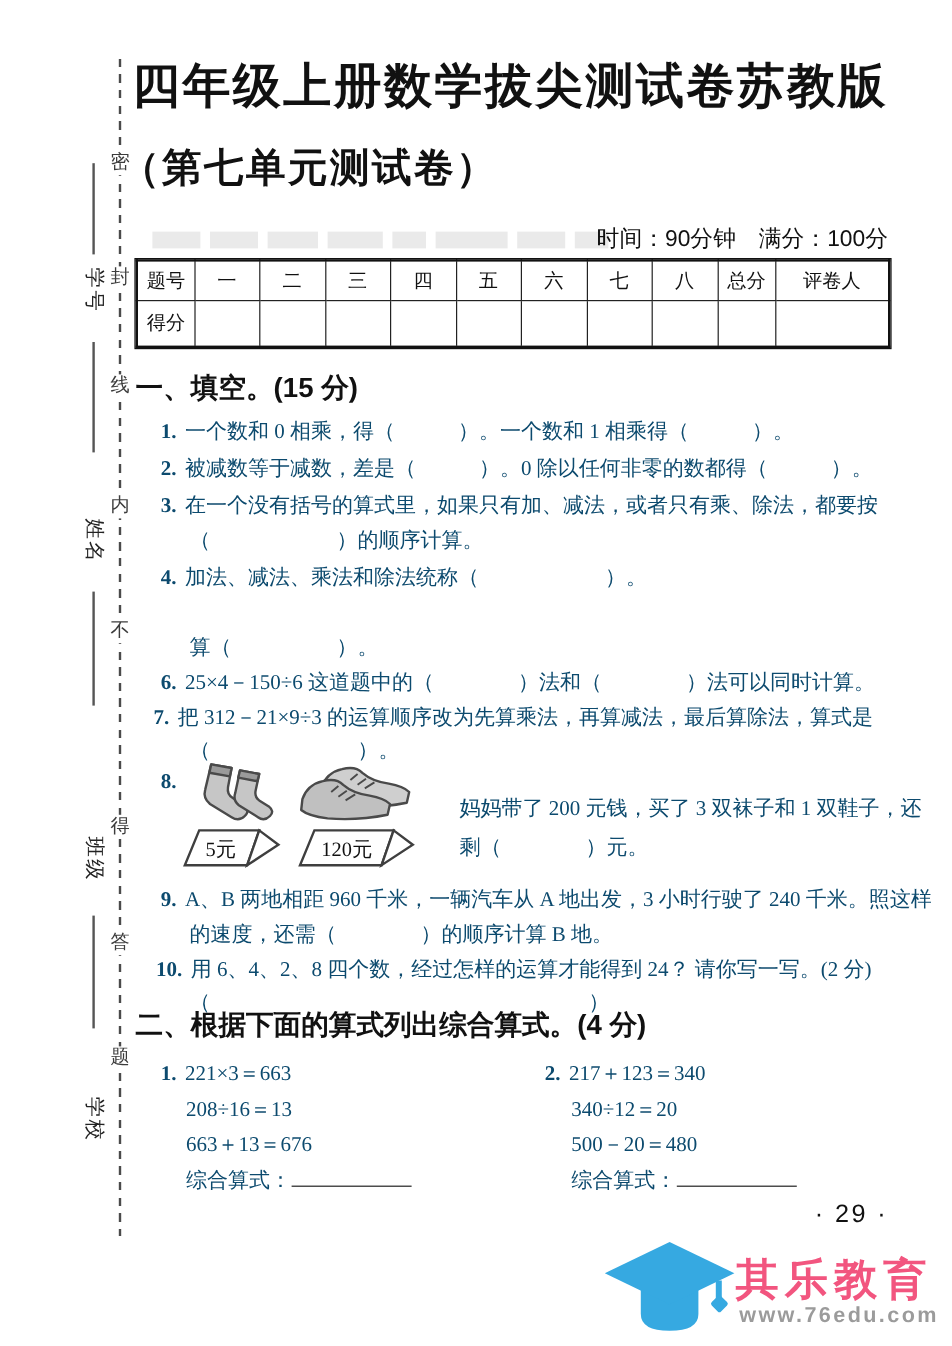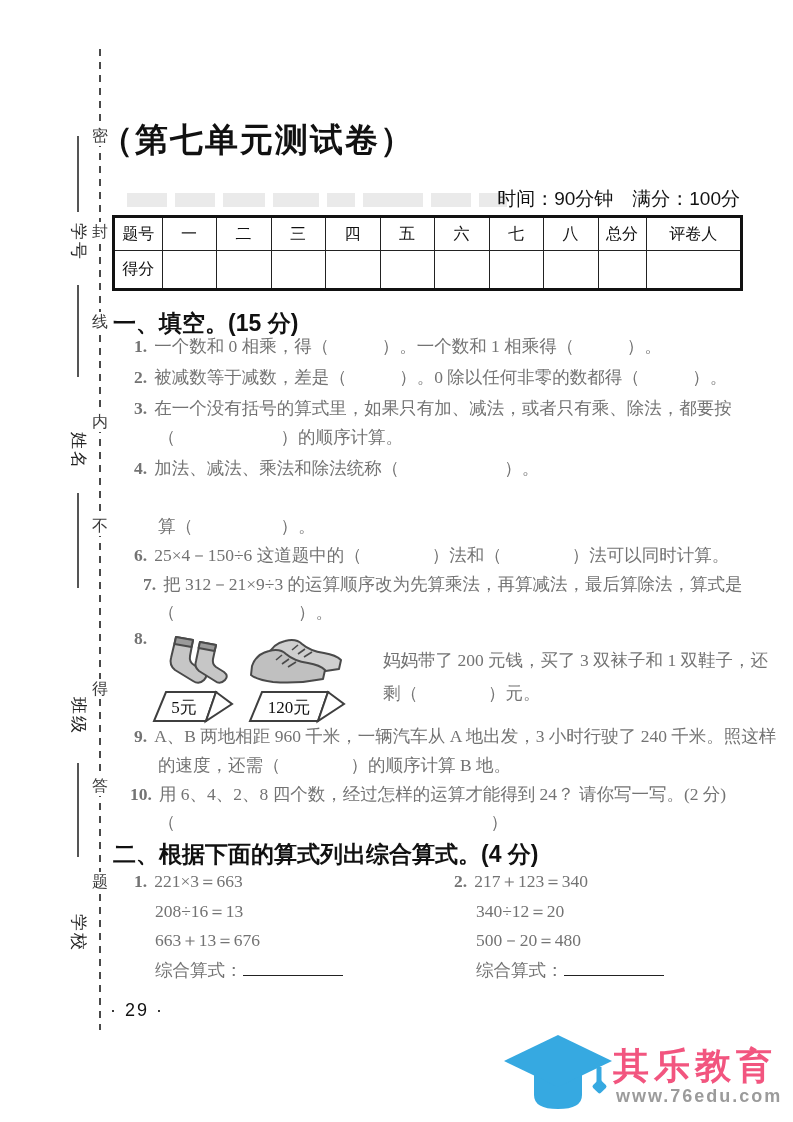--- a/index.html
+++ b/index.html
@@ -18,34 +18,34 @@
   .wm b{display:inline-block;height:14px;background:#eaeaea;margin-right:8px;}
   
   table.score{left:113px;top:216px;width:627px;border-collapse:collapse;table-layout:fixed;
        font-family:"Liberation Sans","DejaVu Sans",sans-serif;font-size:16px;color:#111;}
   table.score{position:absolute;}
   table.score td,table.score th{border:1.2px solid #222;text-align:center;font-weight:500;padding:0;}
   table.score tr.h td{height:32px;}
   table.score tr.s td{height:37px;}
   table.score{border:2px solid #111;outline:1px solid #111;}
   
-  .line{white-space:nowrap;font-size:17.5px;color:#737373;}
+  .line{white-space:nowrap;font-size:17.5px;color:#0c4a6e;margin-top:13px;}
   .qno{font-weight:700;margin-right:7px;}
   .shead{font-family:"Liberation Sans","DejaVu Sans",sans-serif;font-weight:700;font-size:23px;white-space:nowrap;}
   .ansline{display:inline-block;width:100px;height:13px;border-bottom:1.5px solid #222;}
   
   .sealline{left:99px;top:49px;width:2px;height:981px;
             background:repeating-linear-gradient(to bottom,#4a4a4a 0 7px,transparent 7px 13px);}
   .sealchar{left:90px;width:20px;text-align:center;font-size:16px;color:#3c3c3c;background:#fff;line-height:20px;}
   .fieldlabel{left:56px;width:44px;height:20px;text-align:center;font-size:17px;letter-spacing:2px;color:#222;
               transform:rotate(90deg);white-space:nowrap;line-height:20px;}
   .fieldblank{left:77px;width:1.5px;background:#555;}
   
-  .pageno{left:110px;top:1000px;width:630px;text-align:left;font-family:"Liberation Sans","DejaVu Sans",sans-serif;
-          font-size:18px;letter-spacing:2px;}
+  .pageno{left:110px;top:1000px;width:630px;text-align:right;font-family:"Liberation Sans","DejaVu Sans",sans-serif;
+          font-size:21px;letter-spacing:2px;}
   .logoname{left:613px;top:1042px;font-family:"Liberation Sans","DejaVu Sans",sans-serif;font-weight:700;
             font-size:36px;letter-spacing:5px;color:#F2557F;white-space:nowrap;}
   .logourl{left:616px;top:1086px;font-family:"Liberation Sans","DejaVu Sans",sans-serif;font-weight:700;
            font-size:18px;letter-spacing:2px;color:#9B9B9B;white-space:nowrap;}
 </style>
 </head>
 <body>
 
 <div id="paper">
 
@@ -61,20 +61,21 @@
 
   <div class="abs fieldblank" style="top:136px;height:76px"></div>
   <div class="abs fieldlabel" style="top:232px">学号</div>
   <div class="abs fieldblank" style="top:285px;height:92px"></div>
   <div class="abs fieldlabel" style="top:441px">姓名</div>
   <div class="abs fieldblank" style="top:493px;height:95px"></div>
   <div class="abs fieldlabel" style="top:706px">班级</div>
   <div class="abs fieldblank" style="top:763px;height:94px"></div>
   <div class="abs fieldlabel" style="top:923px">学校</div>
 
+  <div class="abs title">四年级上册数学拔尖测试卷苏教版</div>
   <div class="abs subtitle">（第七单元测试卷）</div>
   <div class="abs wm"><b style="width:40px"></b><b style="width:40px"></b><b style="width:42px"></b><b style="width:46px"></b><b style="width:28px"></b><b style="width:60px"></b><b style="width:40px"></b><b style="width:28px"></b></div>
   <div class="abs examinfo">时间：90分钟　满分：100分</div>
 
   <table class="score">
     <colgroup>
         <col style="width:48px">
         <col style="width:54px">
         <col style="width:55px">
         <col style="width:54px">
@@ -118,21 +119,21 @@
 
   <div class="abs shead" style="left:113px;top:308px">一、填空。(15 分)</div>
 
   <div class="abs line" style="left:134px;top:334px"><span class="qno">1.</span><span>一个数和 0 相乘，得（　　　）。一个数和 1 相乘得（　　　）。</span></div>
   <div class="abs line" style="left:134px;top:365px"><span class="qno">2.</span><span>被减数等于减数，差是（　　　）。0 除以任何非零的数都得（　　　）。</span></div>
   <div class="abs line" style="left:134px;top:396px"><span class="qno">3.</span><span>在一个没有括号的算式里，如果只有加、减法，或者只有乘、除法，都要按</span></div>
   <div class="abs line" style="left:158px;top:425px">（　　　　　　）的顺序计算。</div>
   <div class="abs line" style="left:134px;top:456px"><span class="qno">4.</span><span>加法、减法、乘法和除法统称（　　　　　　）。</span></div>
   <div class="abs line" style="left:158px;top:514px">算（　　　　　）。</div>
   <div class="abs line" style="left:134px;top:543px"><span class="qno">6.</span><span>25×4－150÷6 这道题中的（　　　　）法和（　　　　）法可以同时计算。</span></div>
-  <div class="abs line" style="left:143px;top:572px"><span class="qno">7.</span><span>把 312－21×9÷3 的运算顺序改为先算乘法，再算减法，最后算除法，算式是</span></div>
+  <div class="abs line" style="left:128px;top:572px"><span class="qno">7.</span><span>把 312－21×9÷3 的运算顺序改为先算乘法，再算减法，最后算除法，算式是</span></div>
   <div class="abs line" style="left:158px;top:600px">（　　　　　　　）。</div>
 
   <div class="abs line" style="left:134px;top:628px"><span class="qno">8.</span></div>
   <svg class="abs" style="left:158px;top:632px" width="82" height="58" viewBox="0 0 82 58">
     <g fill="#c6c6c6" stroke="#4a4a4a" stroke-width="2" stroke-linejoin="round">
       <path d="M18 5 L35 8 L32 24 q-1 6 4 9 l9 6 q6 4 1 9 q-5 5 -11 1 L17 38 q-6 -5 -4 -12 Z"></path>
       <path d="M42 10 L58 13 L55 27 q-1 5 3 8 l8 5 q5 4 1 8 q-5 5 -10 1 L41 39 q-5 -4 -3 -10 Z"></path>
       <path d="M18 5 L35 8 L33.5 15 L16.5 12 Z" fill="#9a9a9a"></path>
       <path d="M42 10 L58 13 L56.5 19 L40.5 16 Z" fill="#9a9a9a"></path>
     </g>

